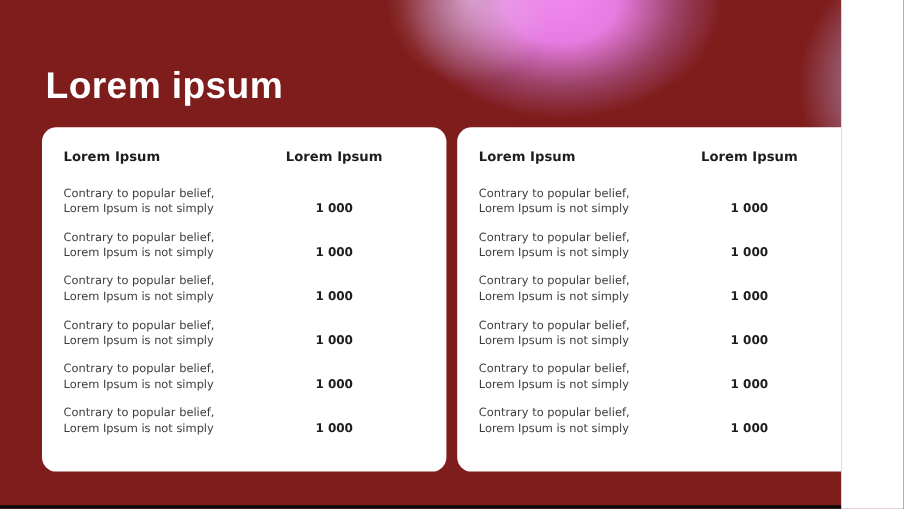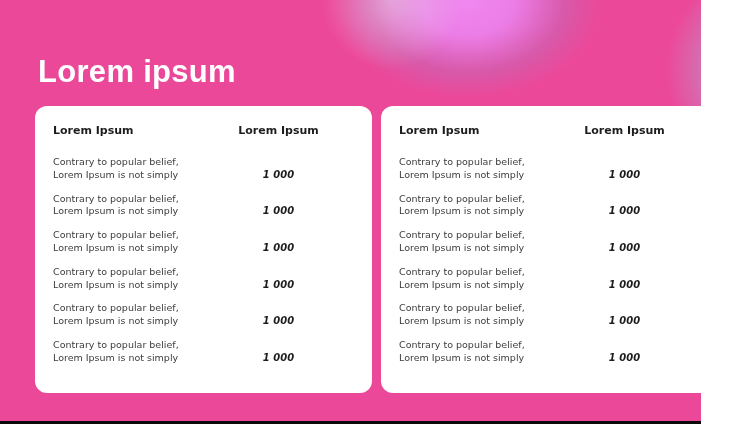--- a/index.html
+++ b/index.html
@@ -4,21 +4,21 @@
 <style>
   html, body { margin: 0; padding: 0; }
   body {
     width: 753px; height: 424px;
     font-family: "DejaVu Sans", sans-serif;
     overflow: hidden;
   }
   .slide {
     position: absolute; left: 0; top: 0;
     width: 701px; height: 424px;
-    background: #ec4899;
+    background: #7f1d1d;
     overflow: hidden;
   }
   .bg-blobs {
     position: absolute; inset: 0;
     background:
       radial-gradient(circle 70px at 392px 0px,
         rgba(233,212,238,0.55) 0%, rgba(233,212,238,0.0) 100%),
       radial-gradient(ellipse 155px 112px at 468px 2px,
         rgba(240,135,240,1) 0%, rgba(236,128,235,0.95) 30%,
         rgba(190,110,190,0.45) 62%, rgba(38,38,38,0) 86%),
@@ -55,21 +55,20 @@
   .row-label {
     width: 150px;
     font-size: 9.5px; line-height: 12.8px;
     color: #3c3c3c;
     white-space: pre-line;
   }
   .row-value {
     flex: 1; text-align: center;
     font-size: 10px; font-weight: bold; line-height: 12.8px;
     color: #1d1d1d;
-    font-style: italic;
   }
   .bottom-bar {
     position: absolute; left: 0; right: 0; bottom: 0;
     height: 3px; background: #0a0a0a;
   }
 </style>
 </head>
 <body>
 
 <div class="slide">

